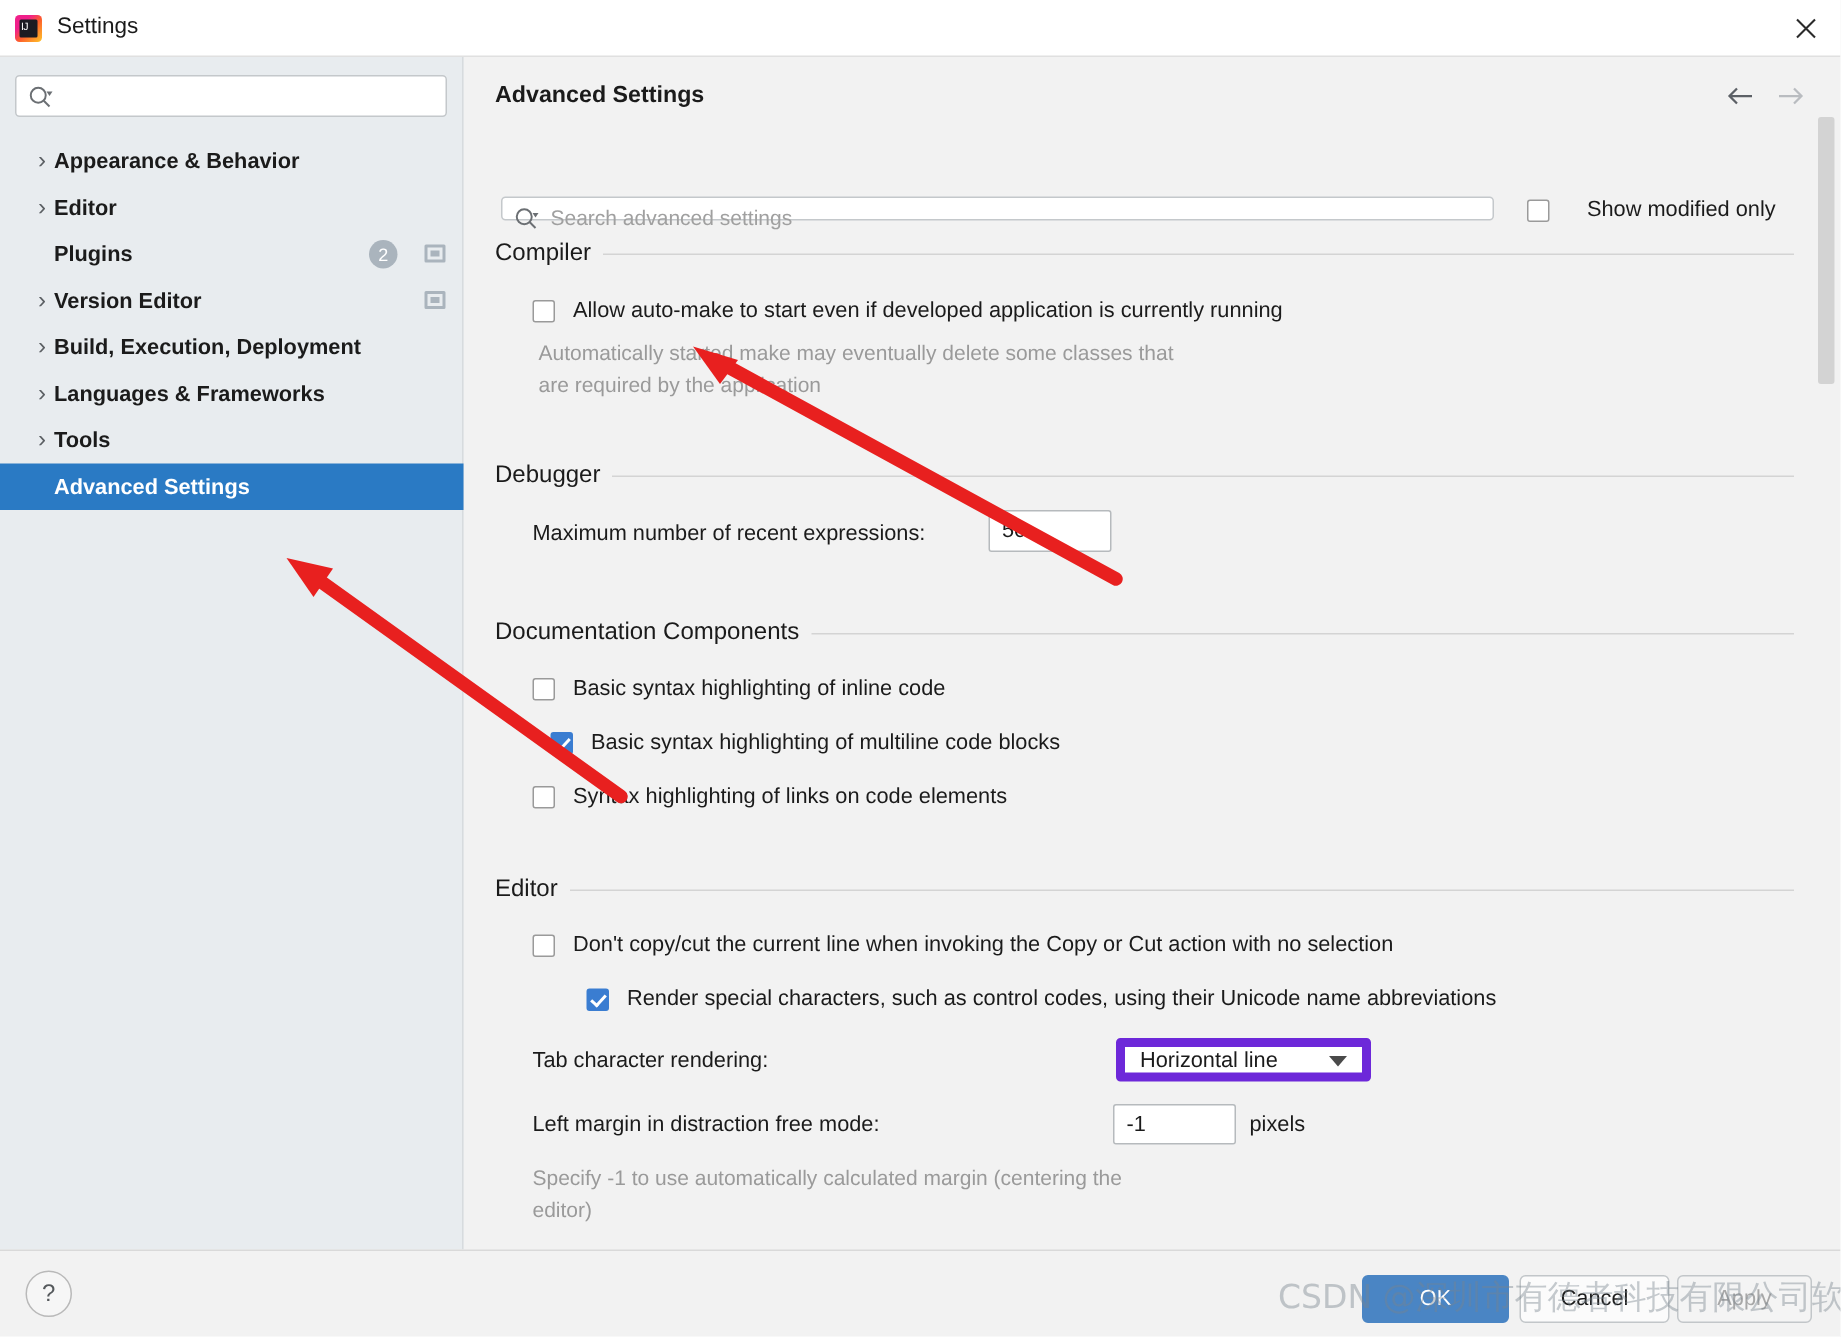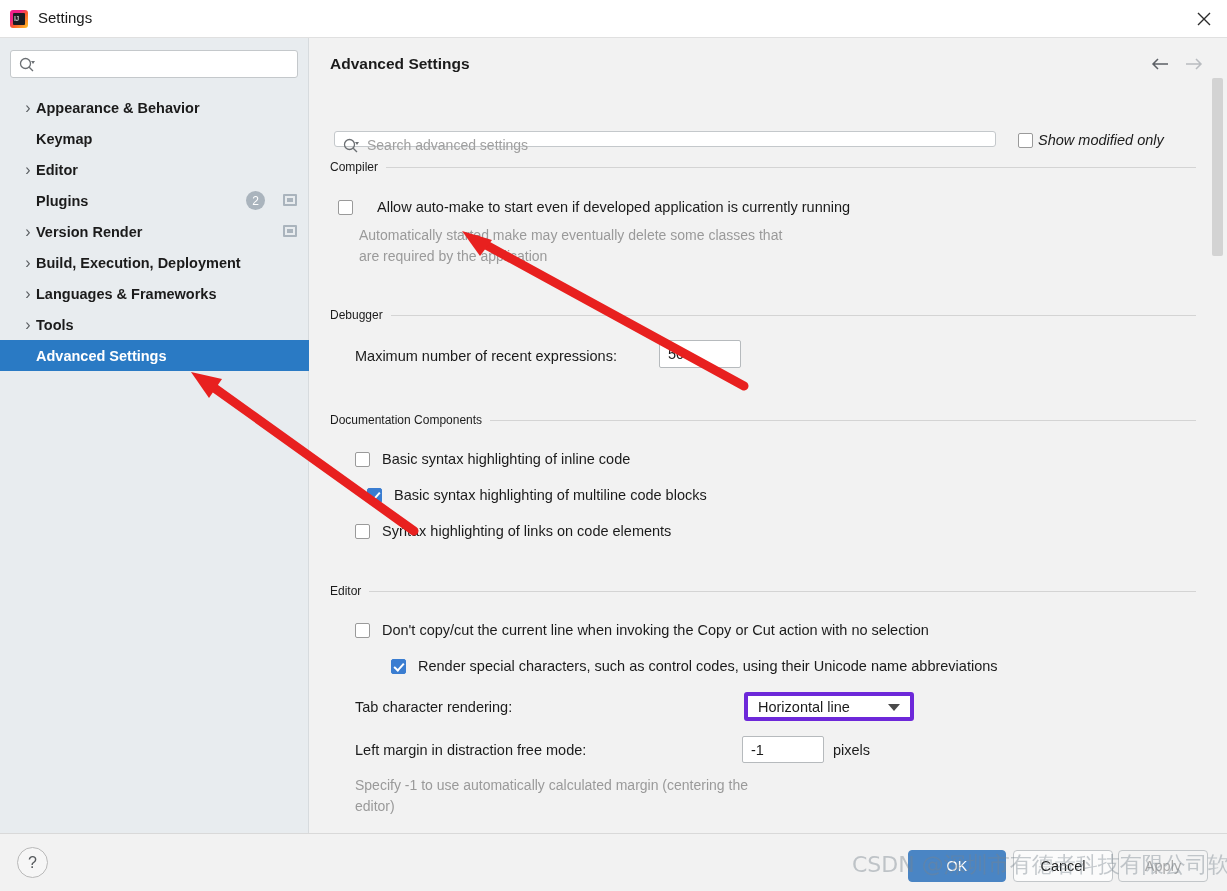--- a/index.html
+++ b/index.html
@@ -115,28 +115,28 @@
   }
   #adv-search .mag { position: absolute; left: 8px; top: 6px; width: 18px; height: 16px; }
   #adv-search .ph {
     position: absolute; left: 32px; top: 5px;
     font-size: 14px; color: #a0a0a0;
   }
   #show-modified {
     position: absolute; left: 708px; top: 94px;
     display: flex; align-items: center; cursor: pointer;
   }
-  #show-modified .lbl { font-size: 14.5px; color: #1b1b1b; margin-left: 5px; font-style: italic; }
+  #show-modified .lbl { font-size: 14.5px; color: #1b1b1b; margin-left: 25px; }
 
   
   .group {
     position: absolute; left: 20px; width: 866px;
     display: flex; align-items: center;
   }
-  .group .gname { font-size: 12px; color: #1b1b1b; white-space: nowrap; }
+  .group .gname { font-size: 16px; color: #1b1b1b; white-space: nowrap; }
   .group .grule {
     flex: 1; height: 1px; background: #d4d4d4; margin-left: 8px;
   }
 
   
   .cb {
     width: 15px; height: 15px; flex: 0 0 15px;
     border: 1px solid #9a9a9a; background: #ffffff; border-radius: 2px;
     position: relative; cursor: pointer;
   }
@@ -156,21 +156,21 @@
   }
   .fieldlabel {
     position: absolute; font-size: 14.5px; color: #1b1b1b;
   }
   .textfield {
     position: absolute; background: #ffffff; border: 1px solid #b6babd;
     border-radius: 2px; font-size: 14.5px; color: #1b1b1b;
     display: flex; align-items: center; padding-left: 8px;
   }
   .combo {
-    position: absolute; background: #ffffff; border: 4px solid #6d28d9;
+    position: absolute; background: #ffffff; border: 6px solid #6d28d9;
     border-radius: 3px; display: flex; align-items: center;
     padding-left: 10px; font-size: 14.5px; color: #1b1b1b; cursor: pointer;
   }
   .combo .arrow {
     position: absolute; right: 10px; top: 50%; margin-top: -3px;
     width: 0; height: 0;
     border-left: 6px solid transparent; border-right: 6px solid transparent;
     border-top: 7px solid #4a4a4a;
   }
   .unitlabel { position: absolute; font-size: 14.5px; color: #1b1b1b; }
@@ -259,40 +259,36 @@
       </span>
     </div>
 
     <div id="sidebar-tree">
 
       <div class="tree-item">
         <span class="twisty">›</span>
         <span class="tlabel">Appearance &amp; Behavior</span>
       </div>
 
-      <div class="tree-item">
-        <span class="twisty empty">›</span>
-        <span class="tlabel">Keymap</span>
-      </div>
 
       <div class="tree-item">
         <span class="twisty">›</span>
         <span class="tlabel">Editor</span>
       </div>
 
       <div class="tree-item">
         <span class="twisty empty">›</span>
         <span class="tlabel">Plugins</span>
         <span class="badge">2</span>
         <span class="winicon"></span>
       </div>
 
       <div class="tree-item">
         <span class="twisty">›</span>
-        <span class="tlabel">Version Render</span>
+        <span class="tlabel">Version Editor</span>
         <span class="winicon"></span>
       </div>
 
       <div class="tree-item">
         <span class="twisty">›</span>
         <span class="tlabel">Build, Execution, Deployment</span>
       </div>
 
       <div class="tree-item">
         <span class="twisty">›</span>
@@ -341,21 +337,21 @@
     <div id="show-modified">
       <span class="cb"></span>
       <span class="lbl">Show modified only</span>
     </div>
 
     <div class="group" style="top:122px;">
       <span class="gname">Compiler</span>
       <span class="grule"></span>
     </div>
 
-    <div class="optrow" style="left:28px; top:161px;gap:12px;">
+    <div class="optrow" style="left:45px; top:161px;">
       <span class="cb"></span>
       <span class="olabel">Allow auto-make to start even if developed application is currently running</span>
     </div>
     <div class="hinttext" style="left:49px; top:187px; width:520px;" style2="">
         <div>Automatically started make may eventually delete some classes that</div>
         <div>are required by the application</div>
       </div>
 
     <div class="group" style="top:270px;">
       <span class="gname">Debugger</span>

